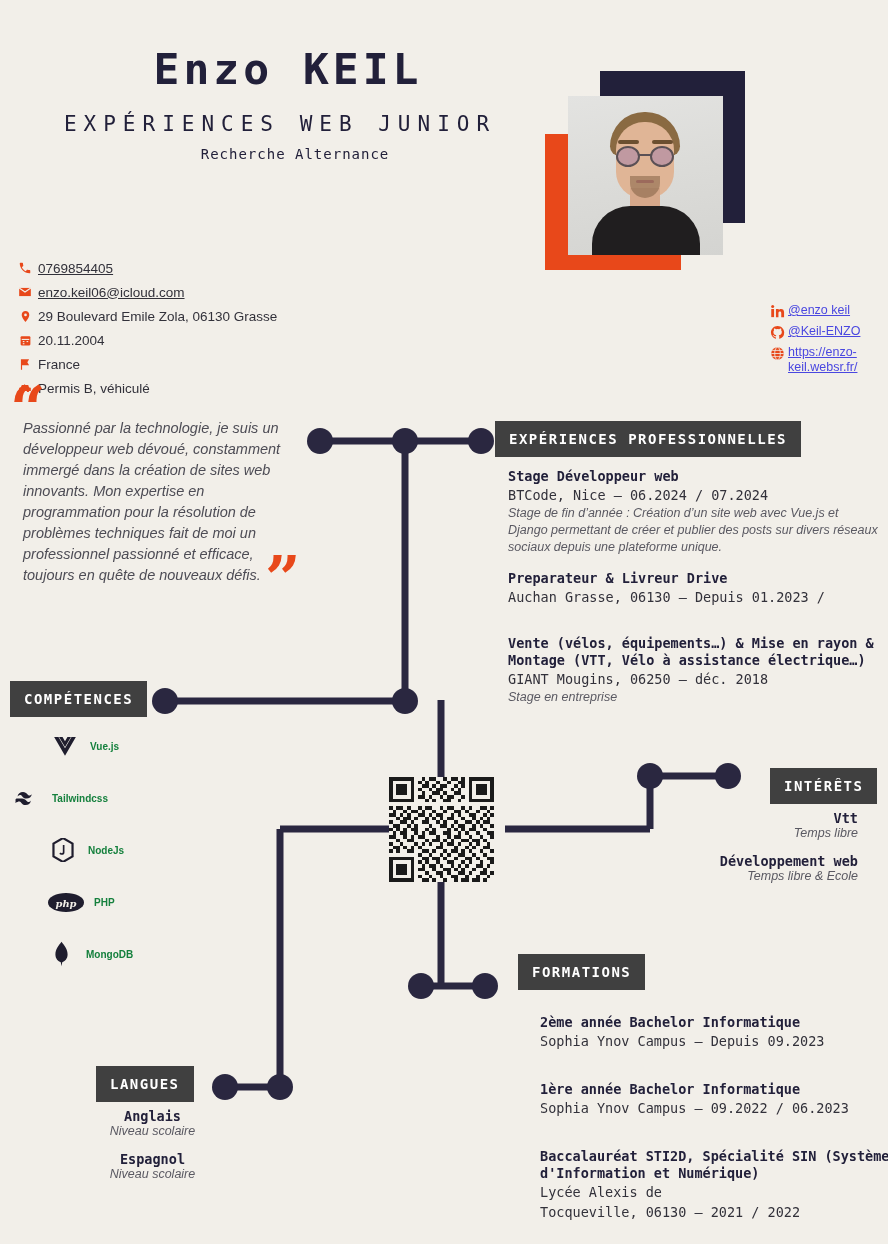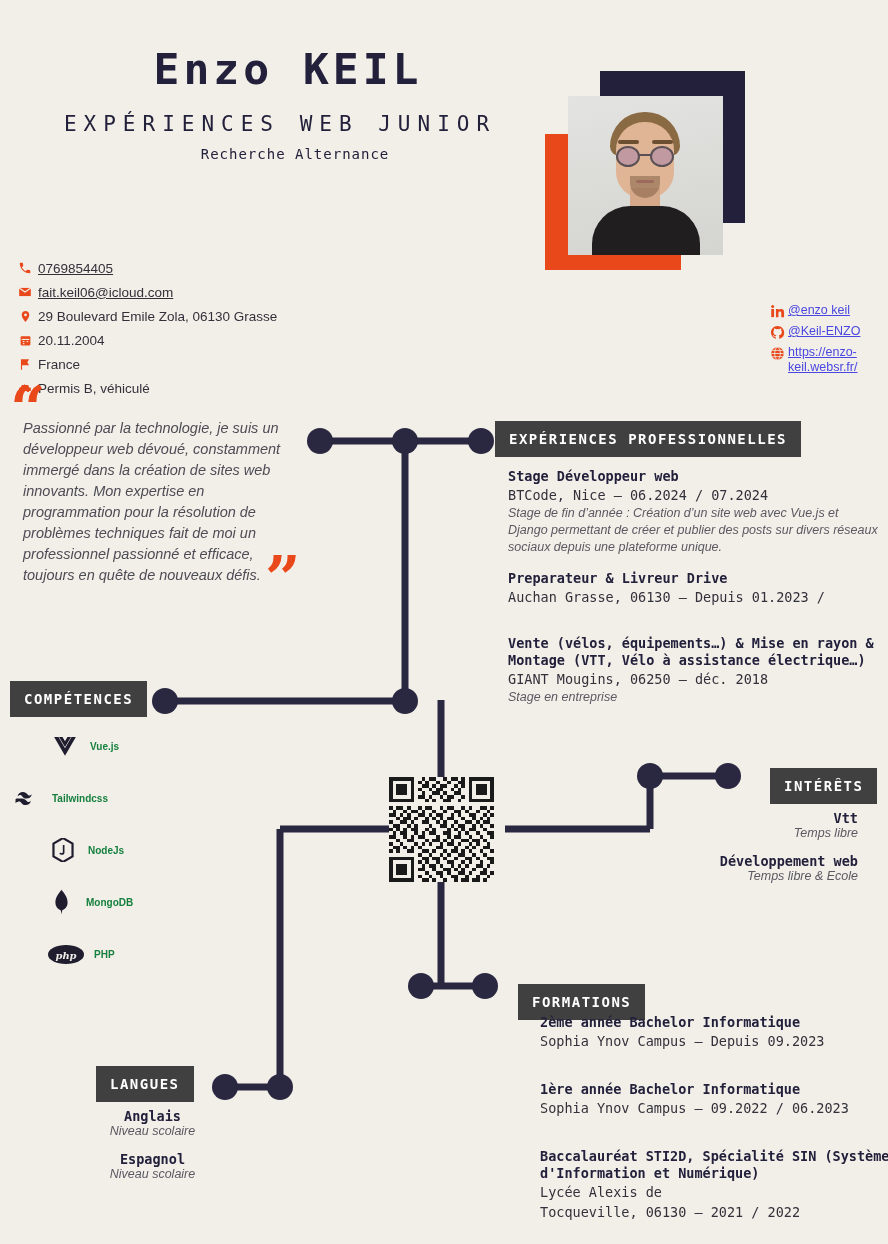--- a/index.html
+++ b/index.html
@@ -144,21 +144,21 @@
       </span>
       <span class="tx link">0769854405</span>
     </div>
     <div class="crow">
       <span class="ic">
         <svg width="14" height="14" viewBox="0 0 24 24" fill="#e8481a">
             <path d="M2 5h20v14H2z" fill="#e8481a"></path>
             <path d="M2 5l10 7 10-7" stroke="#f2efe9" stroke-width="2" fill="none"></path>
           </svg>
       </span>
-      <span class="tx link">fait.keil06@icloud.com</span>
+      <span class="tx link">enzo.keil06@icloud.com</span>
     </div>
     <div class="crow">
       <span class="ic">
         <svg width="13" height="15" viewBox="0 0 24 24" fill="#e8481a">
             <path d="M12 2C8.1 2 5 5.1 5 9c0 5.2 7 13 7 13s7-7.8 7-13c0-3.9-3.1-7-7-7zm0 9.5A2.5 2.5 0 1 1 12 6.5a2.5 2.5 0 0 1 0 5z"></path>
           </svg>
       </span>
       <span class="tx">29 Boulevard Emile Zola, 06130 Grasse</span>
     </div>
     <div class="crow">
@@ -532,48 +532,48 @@
     </div>
     <div class="srow2" style="padding-left:48px;">
       <span class="sic">
         <svg width="22" height="24" viewBox="0 0 24 26">
             <path d="M12 0L1.6 6v14L12 26l10.4-6V6z" fill="none" stroke="#1f1d2e" stroke-width="2.4"></path>
             <path d="M13.6 7.5v8.2c0 1.6-1 2.6-2.7 2.6-1.4 0-2.3-.5-2.9-1.6l1.6-1c.3.6.6.8 1.2.8.6 0 1-.3 1-1.2V7.5z" fill="#1f1d2e"></path>
           </svg>
       </span>
       <span class="snm">NodeJs</span>
     </div>
-    <div class="srow2" style="padding-left:46px;">
-      <span class="sic">
-        <svg width="15" height="26" viewBox="0 0 16 26">
-            <path d="M8 0C5 4 1.5 8 1.5 13.5c0 4.5 3 7.4 5.7 8.2L8 26l.8-4.3c2.7-.8 5.7-3.7 5.7-8.2C14.5 8 11 4 8 0z" fill="#1f1d2e"></path>
-          </svg>
-      </span>
-      <span class="snm">MongoDB</span>
-    </div>
     <div class="srow2" style="padding-left:48px;">
       <span class="sic">
         <svg width="36" height="19" viewBox="0 0 40 21">
             <ellipse cx="20" cy="10.5" rx="20" ry="10.5" fill="#1f1d2e"></ellipse>
             <text x="20" y="15" font-family="DejaVu Serif, serif" font-size="11" font-style="italic" font-weight="bold" fill="#f2efe9" text-anchor="middle">php</text>
           </svg>
       </span>
       <span class="snm">PHP</span>
+    </div>
+    <div class="srow2" style="padding-left:46px;">
+      <span class="sic">
+        <svg width="15" height="26" viewBox="0 0 16 26">
+            <path d="M8 0C5 4 1.5 8 1.5 13.5c0 4.5 3 7.4 5.7 8.2L8 26l.8-4.3c2.7-.8 5.7-3.7 5.7-8.2C14.5 8 11 4 8 0z" fill="#1f1d2e"></path>
+          </svg>
+      </span>
+      <span class="snm">MongoDB</span>
     </div>
   </div>
 
   <div class="badge" style="left:770px; top:768px;">INTÉRÊTS</div>
   <div class="inter">
     <div class="it-t">Vtt</div>
     <div class="it-s">Temps libre</div>
     <div class="it-t">Développement web</div>
     <div class="it-s">Temps libre &amp; Ecole</div>
   </div>
 
-  <div class="badge" style="left:518px; top:984px;">FORMATIONS</div>
+  <div class="badge" style="left:518px; top:954px;">FORMATIONS</div>
   <div class="form">
     <div class="item">
       <div class="ttl">2ème année Bachelor Informatique</div>
       <div class="sub">Sophia Ynov Campus — Depuis 09.2023</div>
     </div>
     <div class="item" style="margin-top:30px;">
       <div class="ttl">1ère année Bachelor Informatique</div>
       <div class="sub">Sophia Ynov Campus — 09.2022 / 06.2023</div>
     </div>
     <div class="item" style="margin-top:30px;">

